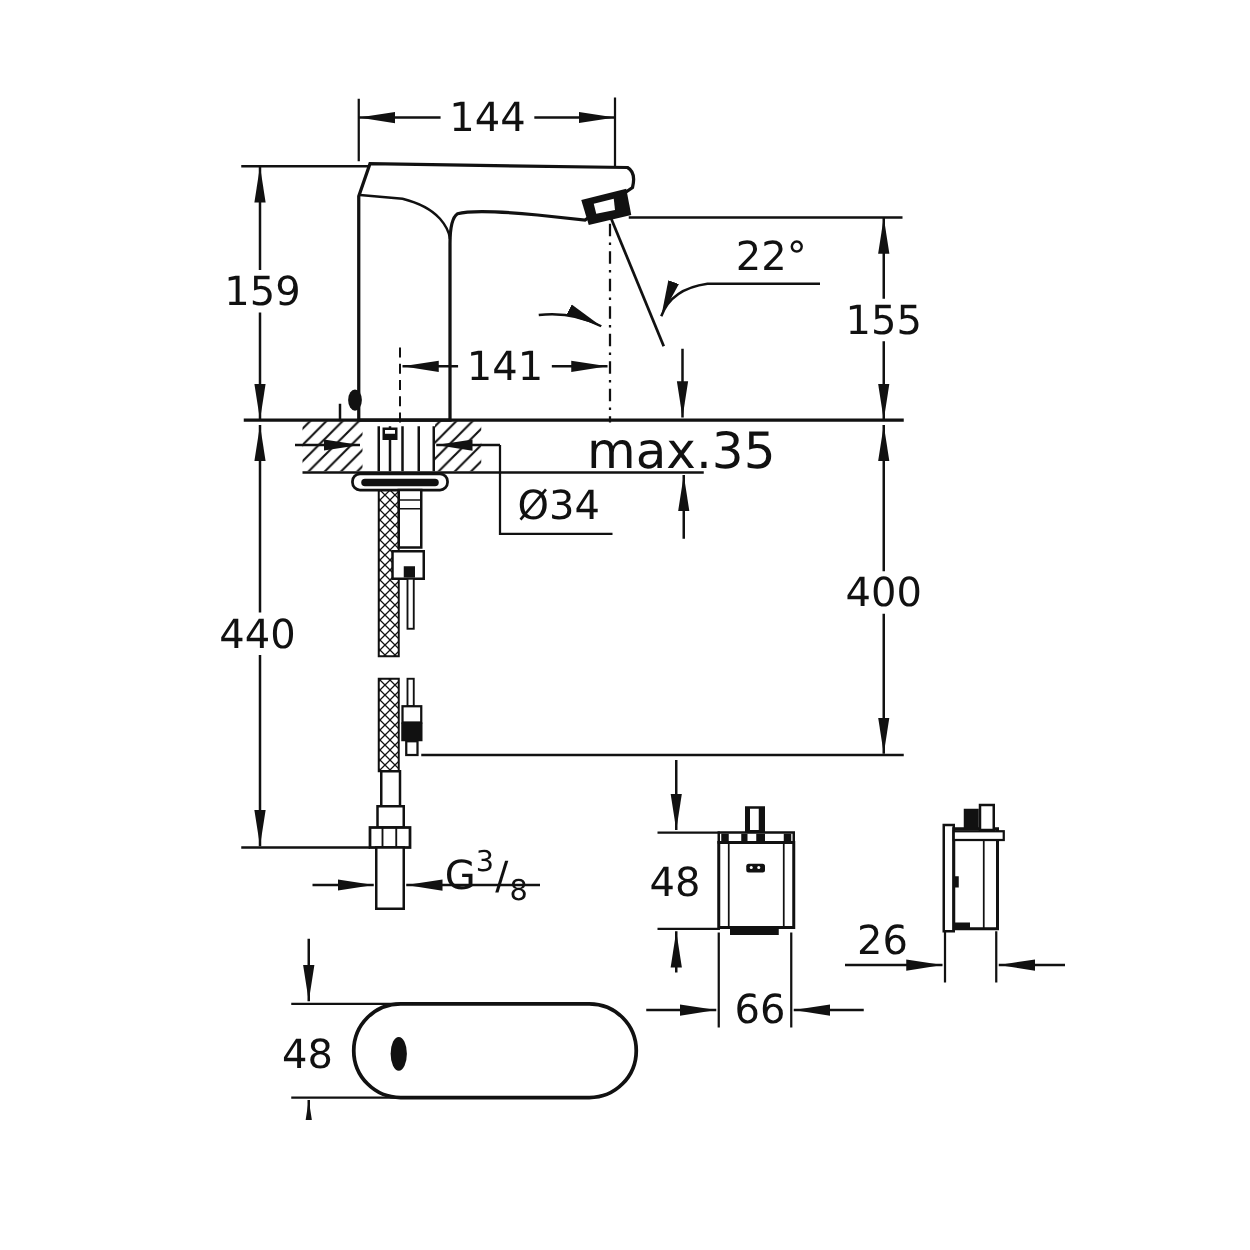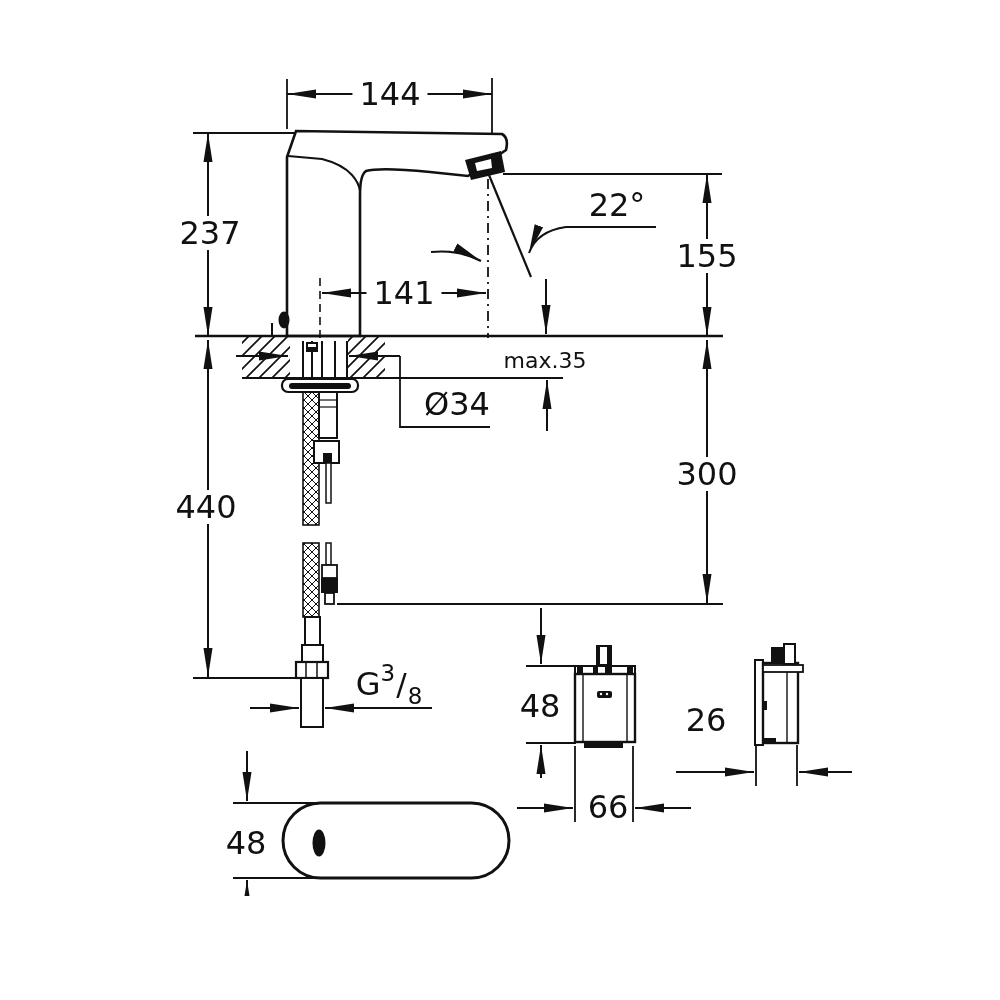--- a/index.html
+++ b/index.html
@@ -7,21 +7,21 @@
     position:relative;width:1000px;height:896px;background:#fff;
     font-family:"DejaVu Sans","Liberation Sans",sans-serif;overflow:hidden;
   }
   #canvas svg{position:absolute;left:0;top:0;}
   .lbl{
     position:absolute;transform:translate(-50%,-50%);
     font-size:32px;color:#111;white-space:nowrap;line-height:1;
     letter-spacing:0px;
   }
   .lbl.bg{background:#fff;padding:1px 7px;}
-  .lbl.small{font-size:22px;}
+  .lbl.small{font-size:40px;}
   .g38 sup{font-size:23px;vertical-align:14px;}
   .g38 sub{font-size:23px;vertical-align:-9px;}
   .g38 .slash{font-size:31px;margin:0 1px;}
 </style>
 </head>
 <body>
 
 <div id="canvas">
 
 <svg width="1000" height="1000" viewBox="0 0 1000 1000">
@@ -173,27 +173,27 @@
     <rect x="283" y="803" width="226" height="75" rx="37.5" stroke-width="3"></rect>
     <ellipse cx="319" cy="843" rx="6.5" ry="13.5" fill="#111" stroke="none"></ellipse>
     <line x1="233" y1="803" x2="330" y2="803" stroke-width="1.8" fill="none"></line>
     <line x1="233" y1="878" x2="330" y2="878" stroke-width="1.8" fill="none"></line>
     <line x1="247" y1="751" x2="247" y2="801" stroke-width="2" fill="none" marker-end="url(#arr)"></line>
     <line x1="247" y1="934" x2="247" y2="880" stroke-width="2" fill="none" marker-end="url(#arr)"></line>
   </g>
 </svg>
 
 <div class="lbl bg" style="left:390px;top:94px;">144</div>
-<div class="lbl bg" style="left:210px;top:233px;">237</div>
+<div class="lbl bg" style="left:210px;top:233px;">159</div>
 <div class="lbl bg" style="left:404px;top:293px;">141</div>
 <div class="lbl" style="left:617px;top:205px;text-align:right;">22°</div>
 <div class="lbl bg" style="left:707px;top:256px;">155</div>
 <div class="lbl small" style="left:545px;top:361px;">max.35</div>
-<div class="lbl" style="left:457px;top:404px;text-align:center;">Ø34</div>
-<div class="lbl bg" style="left:707px;top:474px;">300</div>
+<div class="lbl" style="left:447px;top:404px;text-align:center;">Ø34</div>
+<div class="lbl bg" style="left:707px;top:474px;">400</div>
 <div class="lbl bg" style="left:206px;top:507px;">440</div>
-<div class="lbl g38" style="left:389px;top:685px;"><span>G</span><sup>3</sup><span class="slash">/</span><sub>8</sub></div>
+<div class="lbl g38" style="left:389px;top:702px;"><span>G</span><sup>3</sup><span class="slash">/</span><sub>8</sub></div>
 <div class="lbl" style="left:540px;top:706px;">48</div>
 <div class="lbl" style="left:608px;top:807px;">66</div>
-<div class="lbl" style="left:706px;top:720px;">26</div>
+<div class="lbl" style="left:706px;top:752px;">26</div>
 <div class="lbl" style="left:246px;top:843px;">48</div>
 
 </div>
 
 </body></html>

